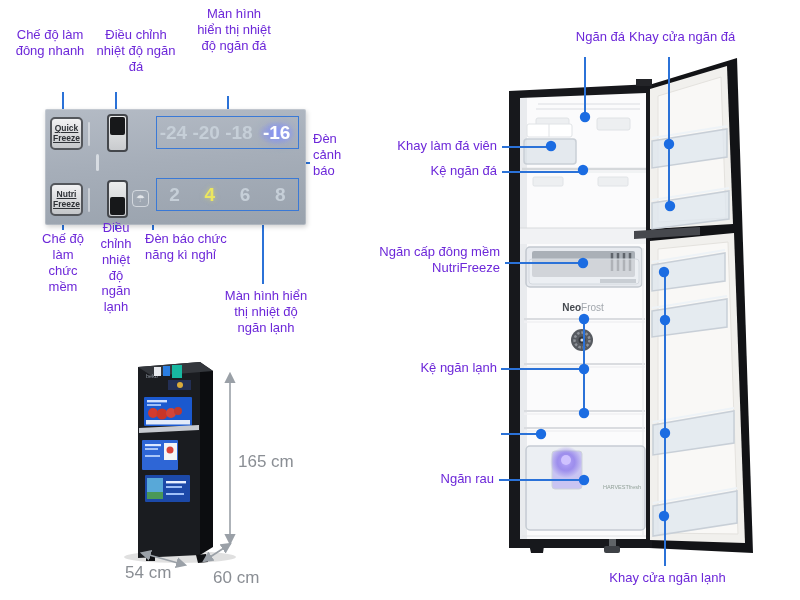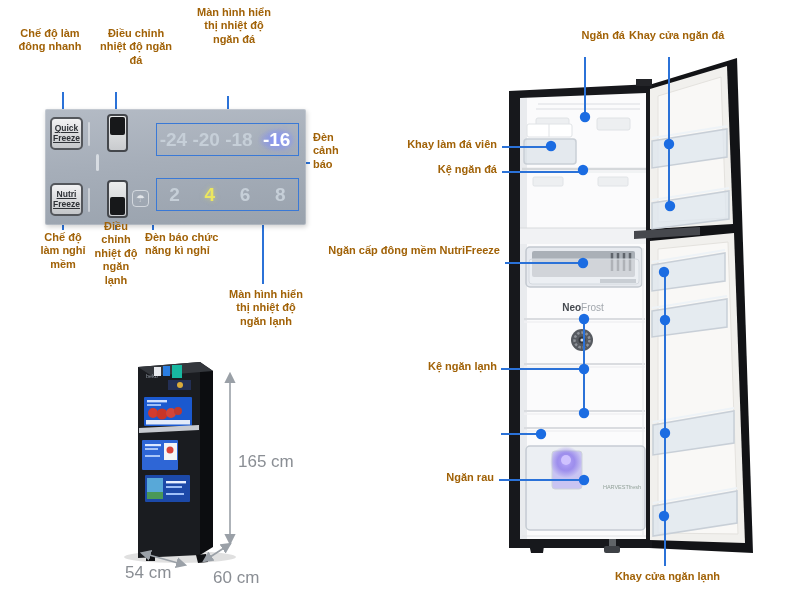--- a/index.html
+++ b/index.html
@@ -1,19 +1,19 @@
 <!DOCTYPE html>
 <html><head>
 <meta charset="utf-8">
 <style>
   html,body{margin:0;padding:0;background:#fff;}
   #stage{position:relative;width:800px;height:600px;background:#ffffff;overflow:hidden;
          font-family:"Liberation Sans","DejaVu Sans",sans-serif;}
   #art{position:absolute;left:0;top:0;}
-  .lbl{position:absolute;font-size:11px;line-height:1.22;color:#a16207;font-weight:bold;}
+  .lbl{position:absolute;font-size:13px;line-height:1.22;color:#6d28d9;}
   .c{text-align:center}.r{text-align:right}.l{text-align:left}
   .dim{position:absolute;font-size:17px;color:#8a8e94;}
   
   .panel{position:absolute;left:45px;top:109px;width:261px;height:116px;border-radius:2px;
          background:linear-gradient(175deg,#b4bbc5 0%,#a6aeb9 45%,#99a2ad 100%);
          box-shadow:inset 0 0 0 1px rgba(255,255,255,.22),1px 2px 5px rgba(0,0,0,.18);}
   .pbtn{position:absolute;width:33px;height:33px;border:2px solid #54575c;border-radius:5px;
         background:linear-gradient(#f2f2f3,#c4c6c9);color:#2e3136;font-size:8.5px;font-weight:bold;
         display:flex;align-items:center;justify-content:center;text-align:center;line-height:1.1;box-sizing:border-box;text-decoration:underline;}
   .toggle{position:absolute;width:21px;height:38px;border:2px solid #44474c;border-radius:4px;
@@ -220,21 +220,21 @@
         <circle cx="664" cy="516" r="5.2"></circle>
     </g>
   </svg>
 
   <div class="panel">
     <div class="pbtn" style="left:5px;top:8px;">Quick Freeze</div>
     <div class="sep" style="left:43px;top:13px;"></div>
     <div class="toggle" style="left:62px;top:5px;">
         <span class="tdark" style="top:1px;"></span>
       </div>
-    <div class="dbox" style="top:14px;">
+    <div class="dbox" style="top:7px;">
       <span class="dgt">-24</span>
       <span class="dgt">-20</span>
       <span class="dgt">-18</span>
       <span class="dgt-act-w">-16</span>
     </div>
     <div class="wdash"></div>
     <div class="pbtn" style="left:5px;top:74px;">Nutri Freeze</div>
     <div class="sep" style="left:43px;top:79px;"></div>
     <div class="toggle" style="left:62px;top:71px;">
         <span class="tdark" style="bottom:1px;"></span>
@@ -245,21 +245,21 @@
       <span class="dgt-act-y">4</span>
       <span class="dgt">6</span>
       <span class="dgt">8</span>
     </div>
   </div>
 
   <div class="lbl c" style="left:8px;top:27px;width:84px;">Chế độ làm đông nhanh</div>
   <div class="lbl c" style="left:96px;top:27px;width:80px;">Điều chỉnh nhiệt độ ngăn đá</div>
   <div class="lbl c" style="left:195px;top:6px;width:78px;">Màn hình hiển thị nhiệt độ ngăn đá</div>
   <div class="lbl l" style="left:313px;top:131px;width:48px;">Đèn cảnh báo</div>
-  <div class="lbl c" style="left:40px;top:231px;width:46px;">Chế độ làm nghỉ mềm</div>
+  <div class="lbl c" style="left:40px;top:231px;width:46px;">Chế độ làm chức mềm</div>
   <div class="lbl c" style="left:93px;top:220px;width:46px;">Điều chỉnh nhiệt độ ngăn lạnh</div>
   <div class="lbl l" style="left:145px;top:231px;width:84px;">Đèn báo chức năng kì nghỉ</div>
   <div class="lbl c" style="left:224px;top:288px;width:84px;">Màn hình hiển thị nhiệt độ ngăn lạnh</div>
 
   <div class="lbl c" style="left:545px;top:29px;width:80px;text-align:right;">Ngăn đá</div>
   <div class="lbl l" style="left:629px;top:29px;width:160px;">Khay cửa ngăn đá</div>
   <div class="lbl r" style="left:355px;top:138px;width:142px;">Khay làm đá viên</div>
   <div class="lbl r" style="left:355px;top:163px;width:142px;">Kệ ngăn đá</div>
   <div class="lbl r" style="left:328px;top:244px;width:172px;">Ngăn cấp đông mềm NutriFreeze</div>
   <div class="lbl r" style="left:355px;top:360px;width:142px;">Kệ ngăn lạnh</div>

